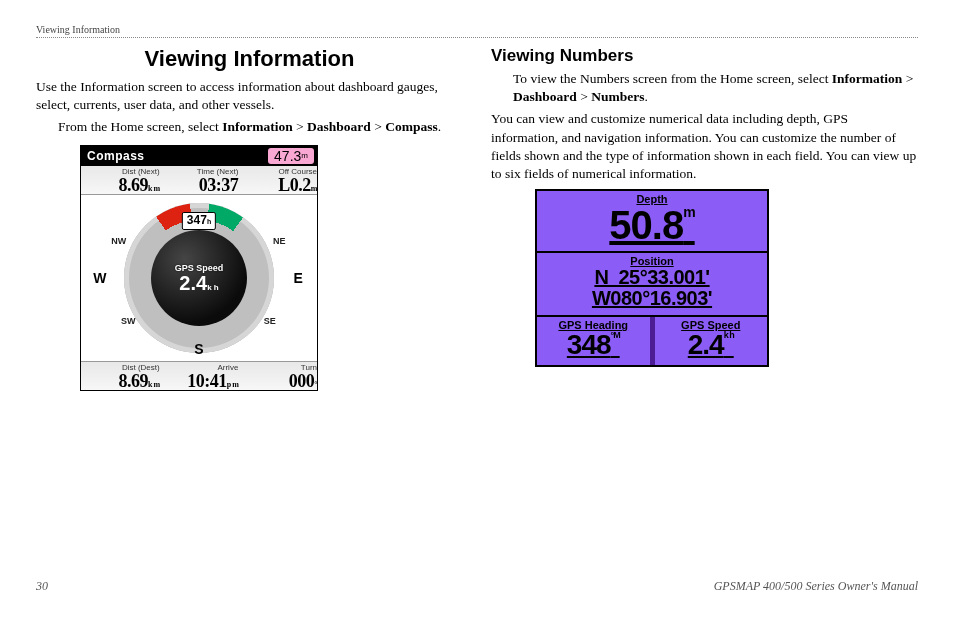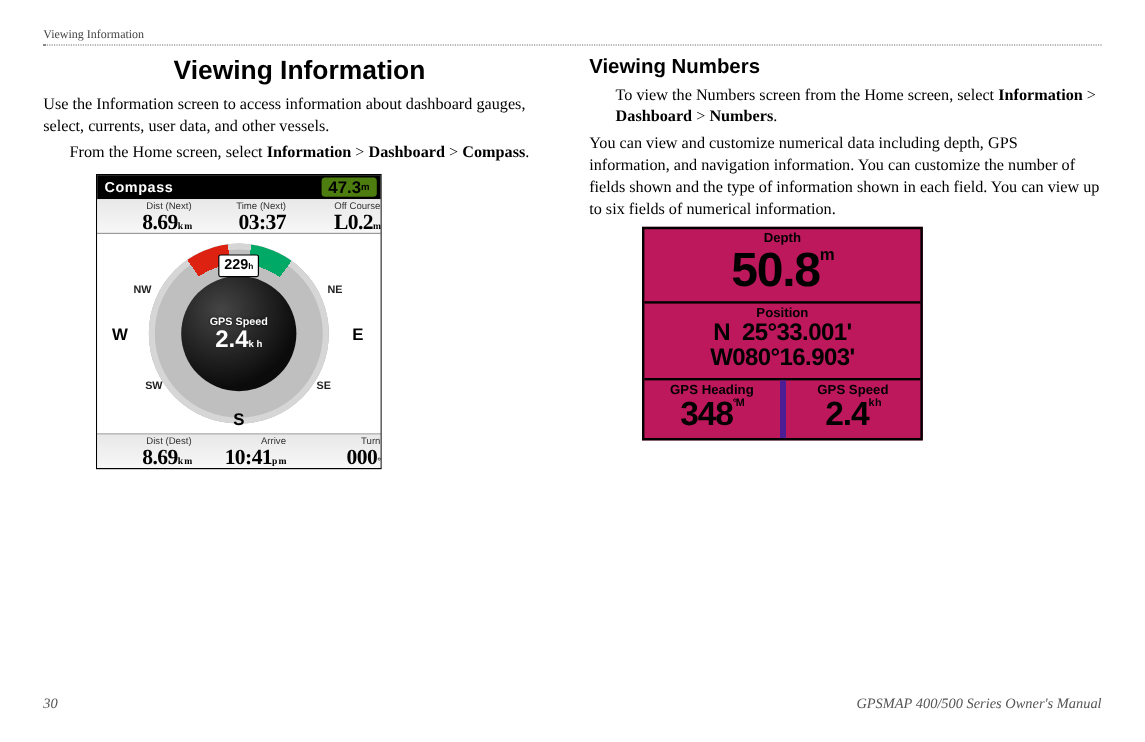--- a/index.html
+++ b/index.html
@@ -69,23 +69,23 @@
     display: flex;
     align-items: center;
     background: #000;
     color: #fff;
     height: 20px;
     font-size: 12px;
   }
   .bar .lbl { padding: 0 6px; font-weight: bold; letter-spacing: .5px; }
   .bar .pill {
     margin-left: auto;
-    background: #4d7c0f;
+    background: #f9a8d4;
     color: #000;
-    font-weight: 700;
+    font-weight: 400;
     font-size: 14px;
     padding: 0 6px;
     border-radius: 3px;
     margin-right: 3px;
     line-height: 16px;
   }
   .bar .pill sup { font-size: 8px; vertical-align: top; }
   .shade-row {
     display: flex;
     background: linear-gradient(#e8e8e8,#f7f7f7);
@@ -173,22 +173,23 @@
     font-weight: 900;
     color: #000;
     transform: translate(-50%,-50%);
   }
   .cdir.small { font-size: 9px; font-weight: bold; color: #222; }
   
   .numbers-shot {
     width: 230px;
     margin: 6px 0 0 44px;
     border: 2px solid #000;
-    background: #be185d;
+    background: #8b5cf6;
     font-family: Arial, Helvetica, sans-serif;
+    text-decoration: underline;
   }
   .ncell {
     border-bottom: 2px solid #000;
     padding: 2px 6px 6px 6px;
     text-align: center;
   }
   .ncell:last-child { border-bottom: none; }
   .nhd { font-size: 11px; font-weight: bold; }
   .nbig {
     font-size: 40px;
@@ -254,21 +255,21 @@
           <div class="cell">
             <div class="chead">Off Course</div>
             <div class="cval"><span>L0.2</span><span class="u">m</span></div>
           </div>
         </div>
 
         <div class="compass-area">
           <div class="ring-outer"></div>
           <div class="arc-red"></div>
           <div class="arc-green"></div>
-          <div class="hdg-box"><span>229</span><span class="u">h</span></div>
+          <div class="hdg-box"><span>347</span><span class="u">h</span></div>
           <div class="ring-inner">
             <div class="lab">GPS Speed</div>
             <div class="val"><span>2.4</span><span class="u">k h</span></div>
           </div>
 
           <div class="cdir small" style="left:84%; top:28%">NE</div>
           <div class="cdir" style="left:92%; top:50%">E</div>
           <div class="cdir small" style="left:80%; top:76%">SE</div>
           <div class="cdir" style="left:50%; top:93%">S</div>
           <div class="cdir small" style="left:20%; top:76%">SW</div>

